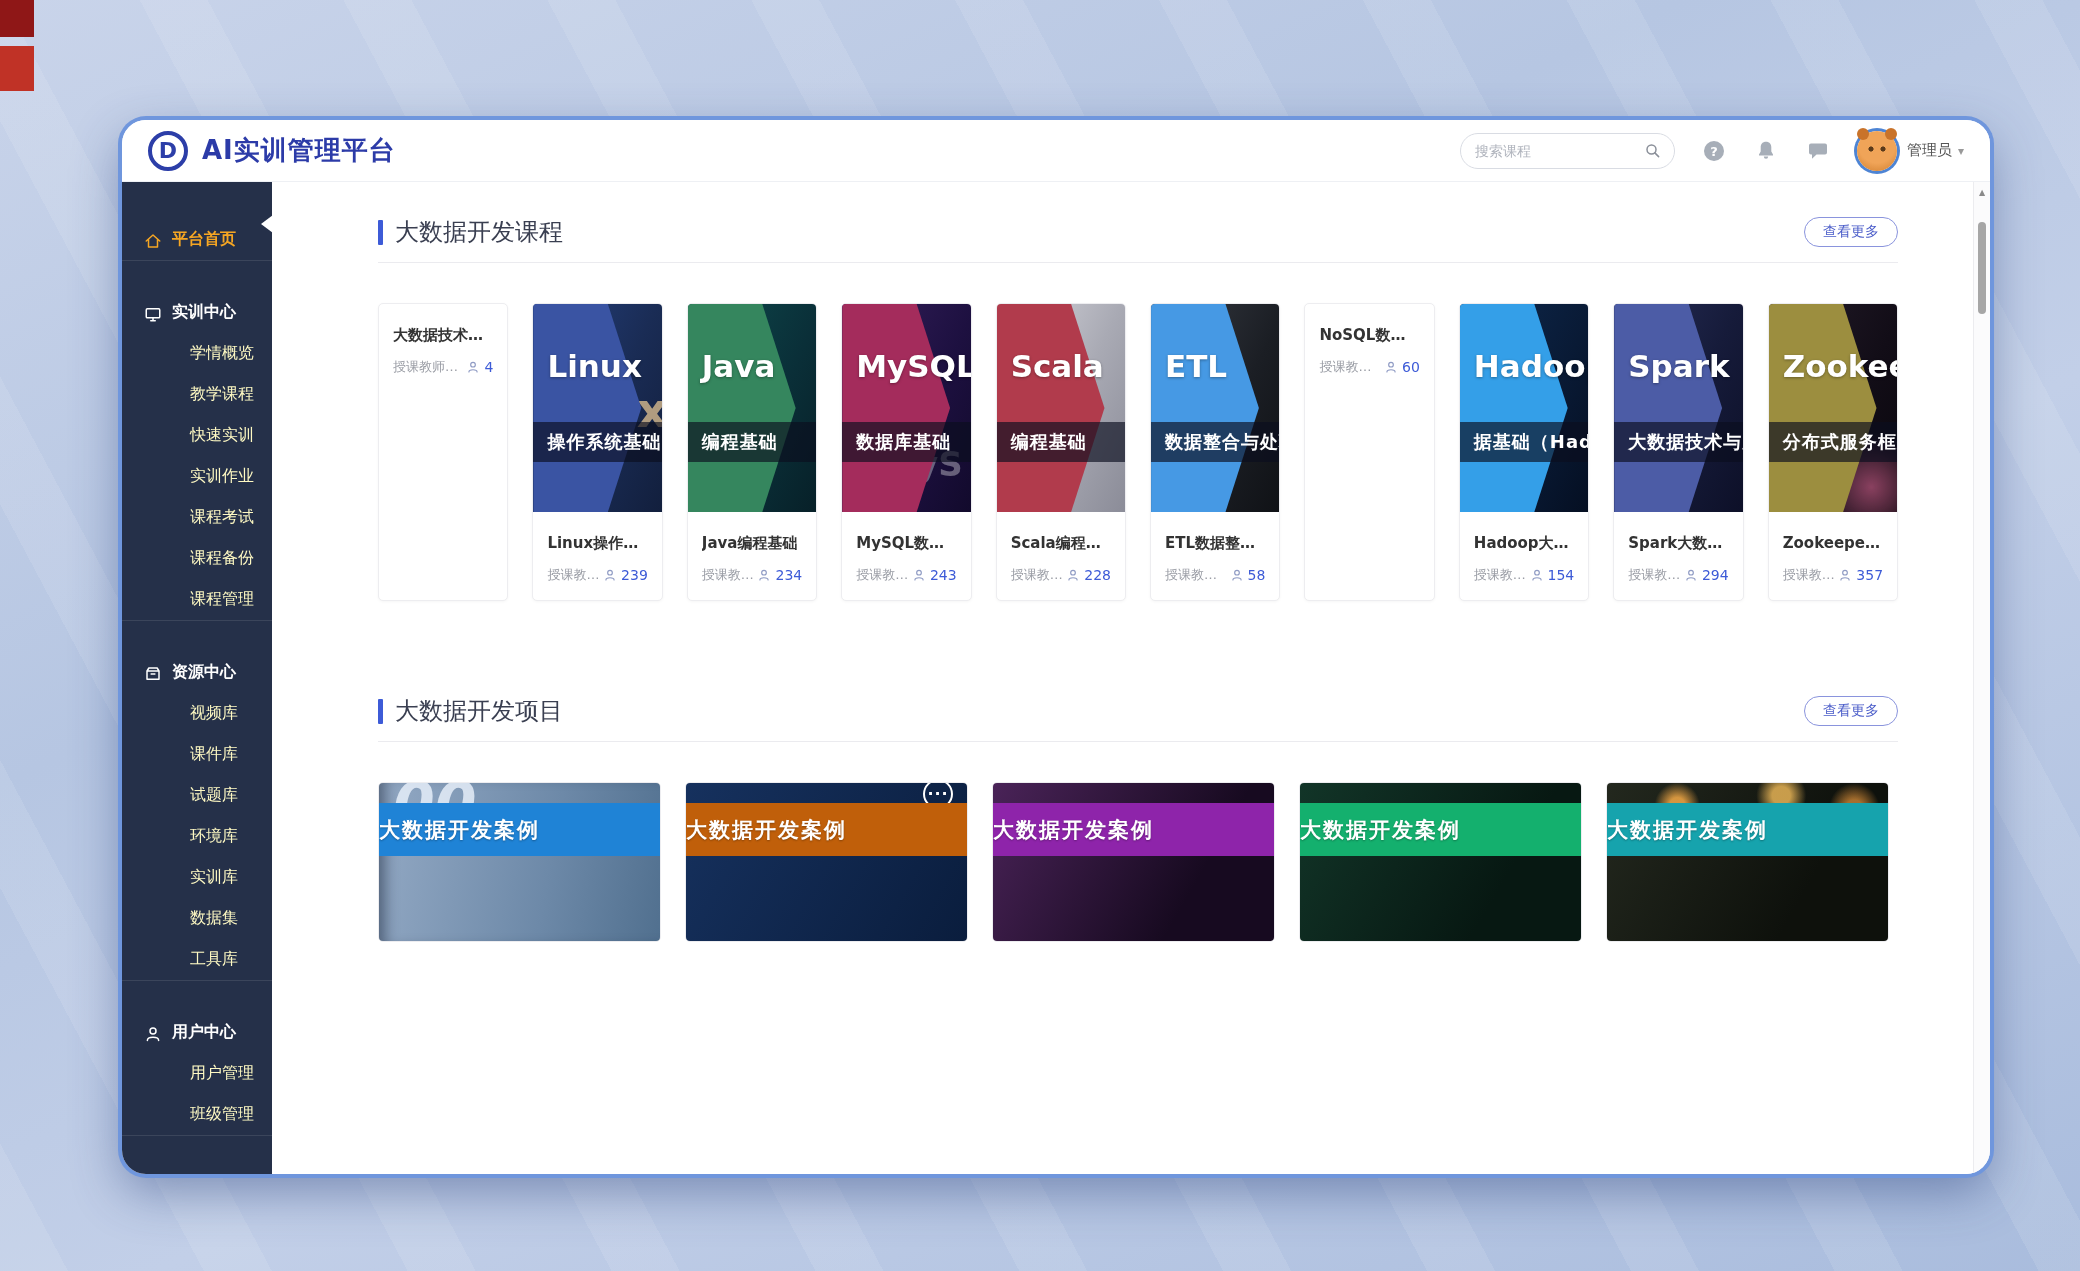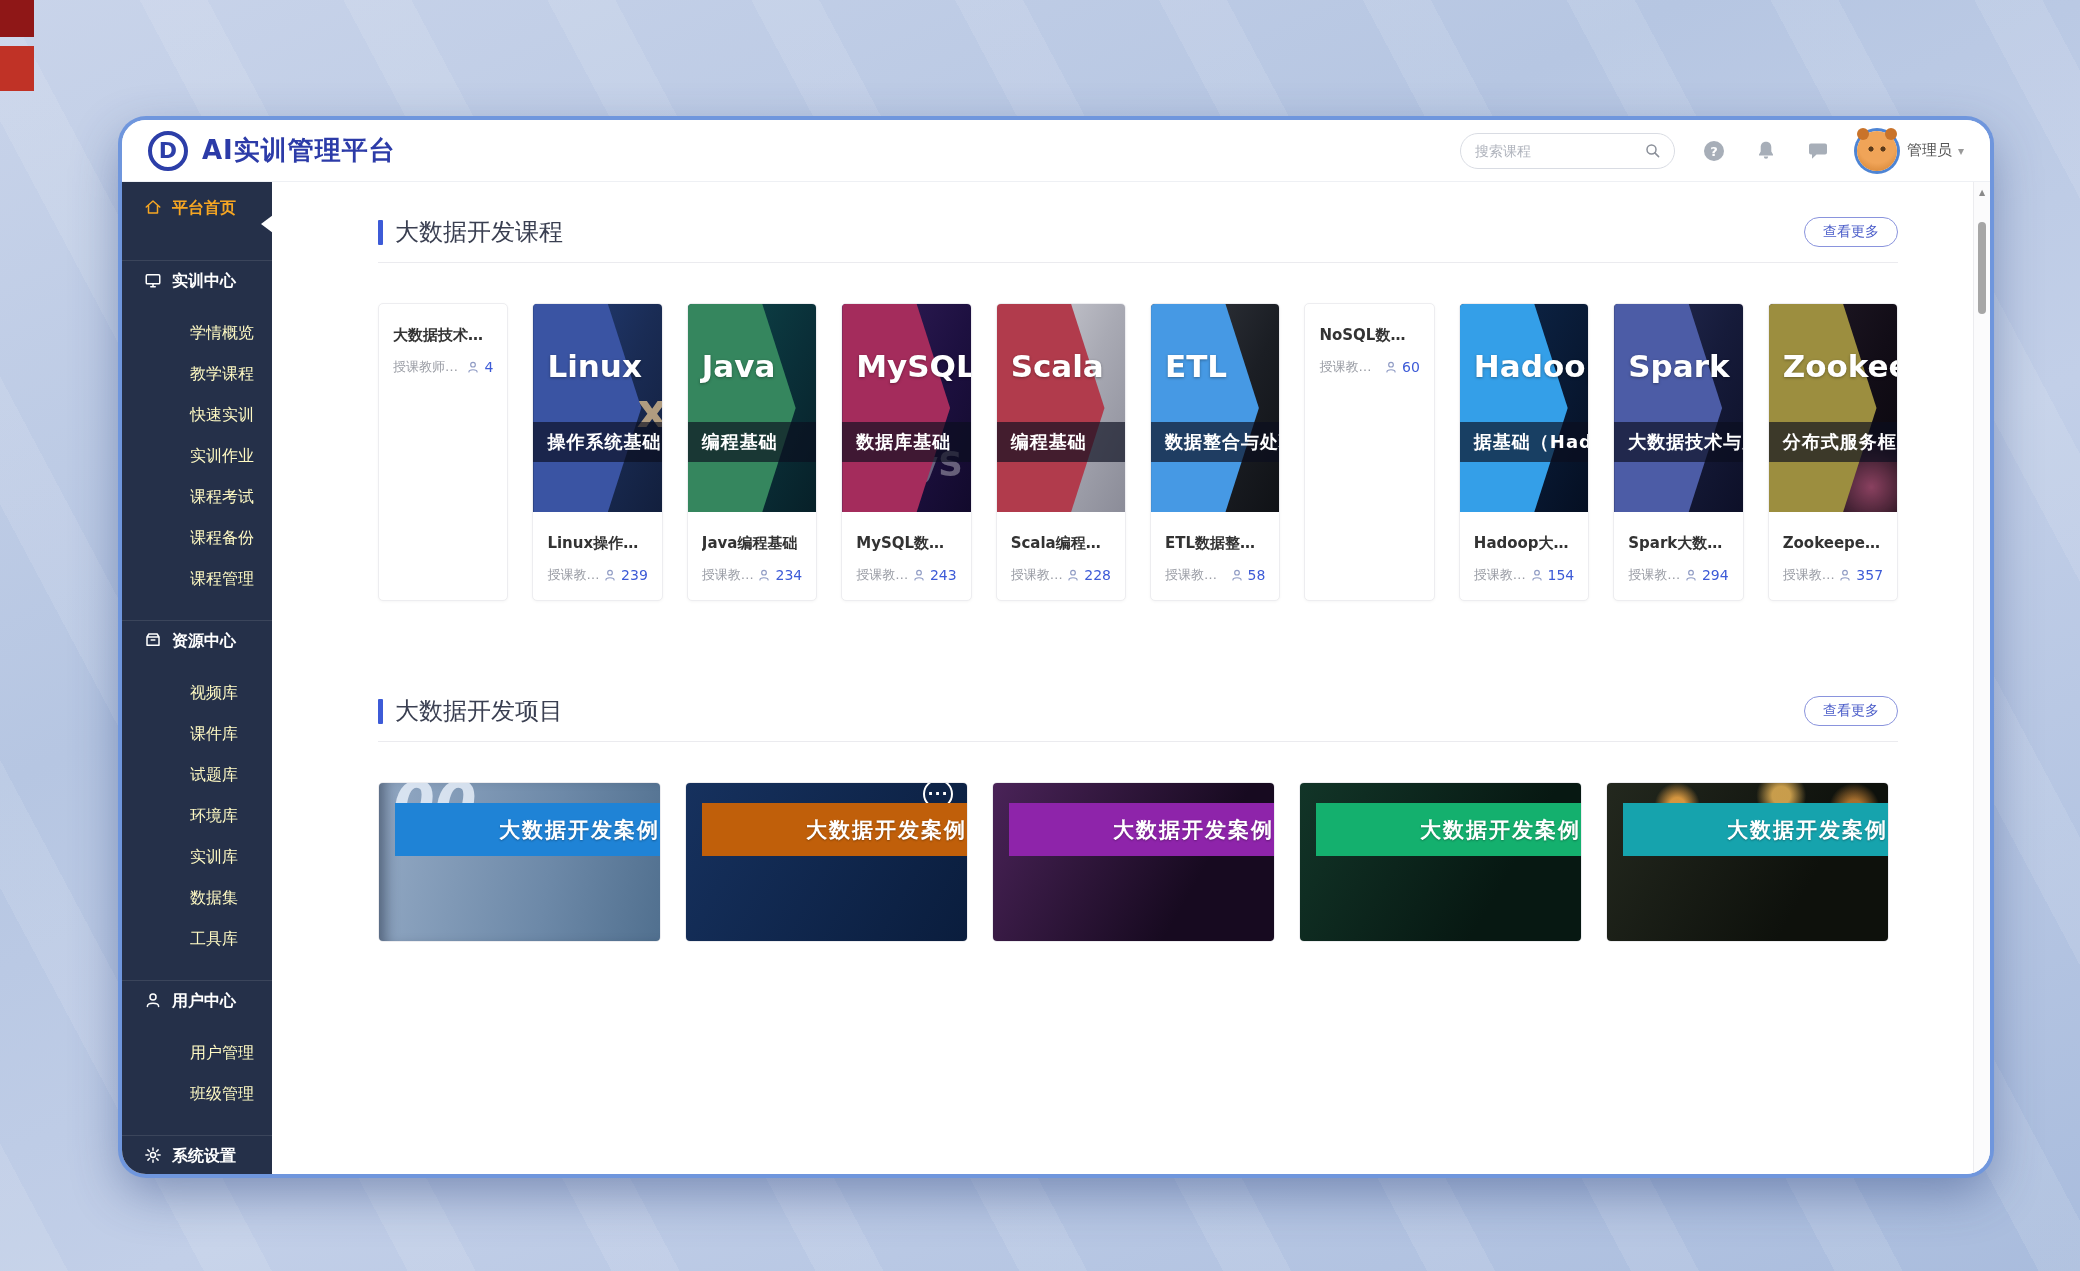--- a/index.html
+++ b/index.html
@@ -36,21 +36,21 @@
                radial-gradient(circle at 50% 35%,#f0a458 55%,#cf7d2c 100%);
     box-shadow:0 0 0 3px #4d84d4;}
   .avatar::before,.avatar::after{content:"";position:absolute;top:-3px;width:12px;height:12px;border-radius:50%;background:#c9732a;}
   .avatar::before{left:0;} .avatar::after{right:0;}
   .user-name{margin-left:10px;font-size:15px;color:#555;}
   .caret{margin-left:6px;color:#999;font-size:12px;}
 
   
   #sidebar{position:absolute;left:0;top:62px;bottom:0;width:150px;background:#253049;overflow:hidden;z-index:4;}
   #side-nav{padding-top:16px;}
-  .side-item{display:flex;align-items:flex-start;cursor:pointer;position:relative;}
+  .side-item{display:flex;align-items:flex-end;cursor:pointer;position:relative;}
   .side-item.group{height:52px;color:#ffffff;font-size:16px;font-weight:bold;padding-left:22px;}
   .side-item.child{height:41px;color:#fef9c3;font-size:16px;padding-left:68px;}
   .side-item.active{color:#f6a623;}
   .side-item.active::after{content:"";position:absolute;right:-1px;top:50%;margin-top:-9px;
     border-top:9px solid rgba(0,0,0,0);border-bottom:9px solid rgba(0,0,0,0);border-right:12px solid #ffffff;}
   .side-icon{width:18px;height:18px;margin-right:10px;stroke:currentColor;fill:none;stroke-width:2;flex:none;}
   .side-divider{height:1px;background:rgba(255,255,255,.10);margin:10px 0;}
 
   
   #main{position:absolute;left:150px;top:62px;right:16px;bottom:0;background:#fff;overflow:hidden;}
@@ -95,21 +95,21 @@
   .course-title{font-size:15px;font-weight:bold;color:#333;white-space:nowrap;overflow:hidden;text-overflow:ellipsis;}
   .meta{display:flex;align-items:center;justify-content:space-between;margin-top:13px;}
   .teacher{font-size:13px;color:#9a9da5;white-space:nowrap;overflow:hidden;text-overflow:ellipsis;max-width:190px;}
   .count{display:flex;align-items:center;gap:4px;color:#3d5bd7;font-size:14px;}
   .count svg{width:14px;height:14px;stroke:#8f9bc4;fill:none;stroke-width:2;}
 
   
   .project-card{width:283px;height:160px;background:#fff;border:1px solid #ededf0;border-radius:5px;box-sizing:border-box;
     overflow:hidden;cursor:pointer;}
   .proj-img{position:relative;height:100%;}
-  .proj-banner{position:absolute;left:16px;right:0;top:20px;height:53px;z-index:2;display:flex;align-items:center;justify-content:flex-end;}
+  .proj-banner{position:absolute;left:0;right:0;top:20px;height:53px;z-index:2;display:flex;align-items:center;justify-content:flex-start;}
   .proj-banner span{color:#fff;font-weight:bold;font-size:21px;letter-spacing:2px;text-shadow:0 1px 2px rgba(0,0,0,.3);}
   .proj-ghost{position:absolute;z-index:1;color:rgba(255,255,255,.75);font-weight:bold;}
   .proj-1{background:linear-gradient(100deg,#93a9c4 0%,#6d89a8 60%,#51708f 100%);box-shadow:inset 14px 0 14px -8px rgba(20,30,50,.5);}
   .proj-1 .proj-ghost{left:14px;top:-14px;font-size:60px;color:rgba(235,243,252,.8);font-style:italic;}
   .proj-2{background:linear-gradient(120deg,#16315e,#0a1d3d);}
   .proj-2 .proj-ghost{right:14px;top:-4px;width:26px;height:26px;border:2px solid #fff;border-radius:50%;
     display:flex;align-items:center;justify-content:center;font-size:16px;line-height:1;color:#fff;letter-spacing:1px;}
   .proj-3{background:linear-gradient(120deg,#4a2358,#170a20 70%);}
   .proj-4{background:linear-gradient(120deg,#123528,#071812 70%),radial-gradient(circle at 70% 10%,rgba(60,220,140,.5),rgba(0,0,0,0) 40%);}
   .proj-5{background:radial-gradient(circle at 25% 14%,rgba(245,170,70,.85) 3%,rgba(0,0,0,0) 9%),

